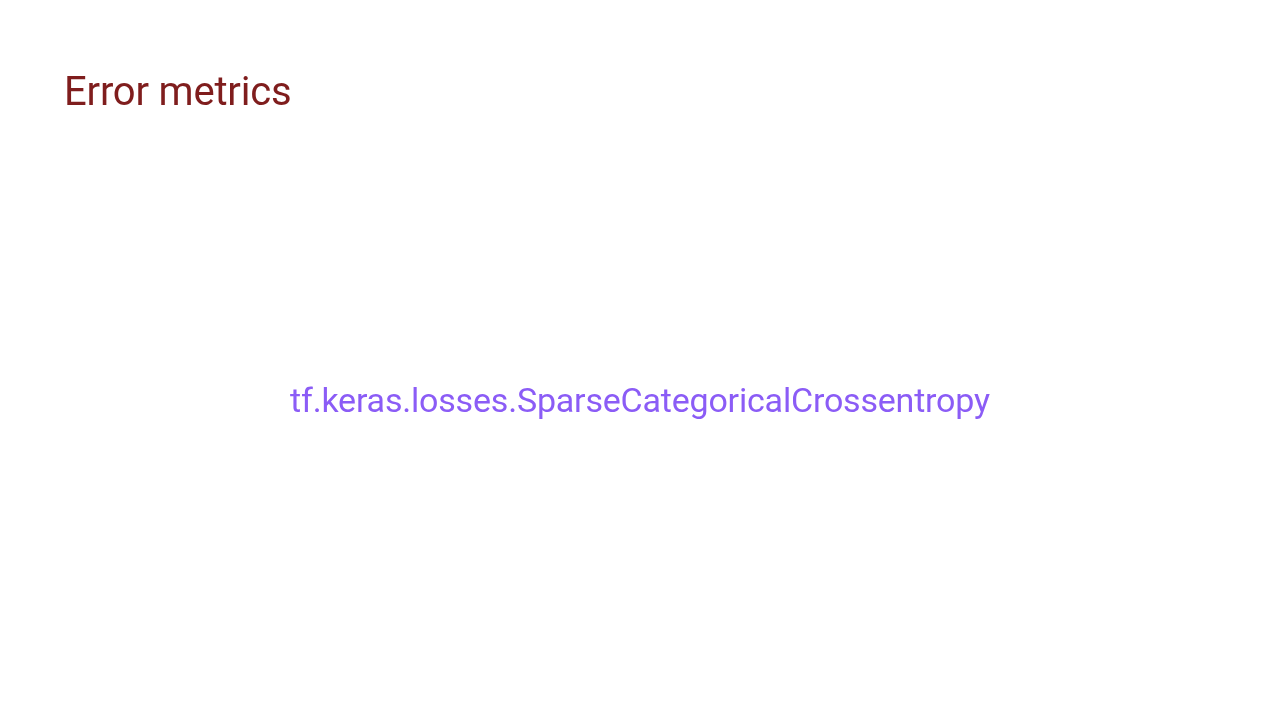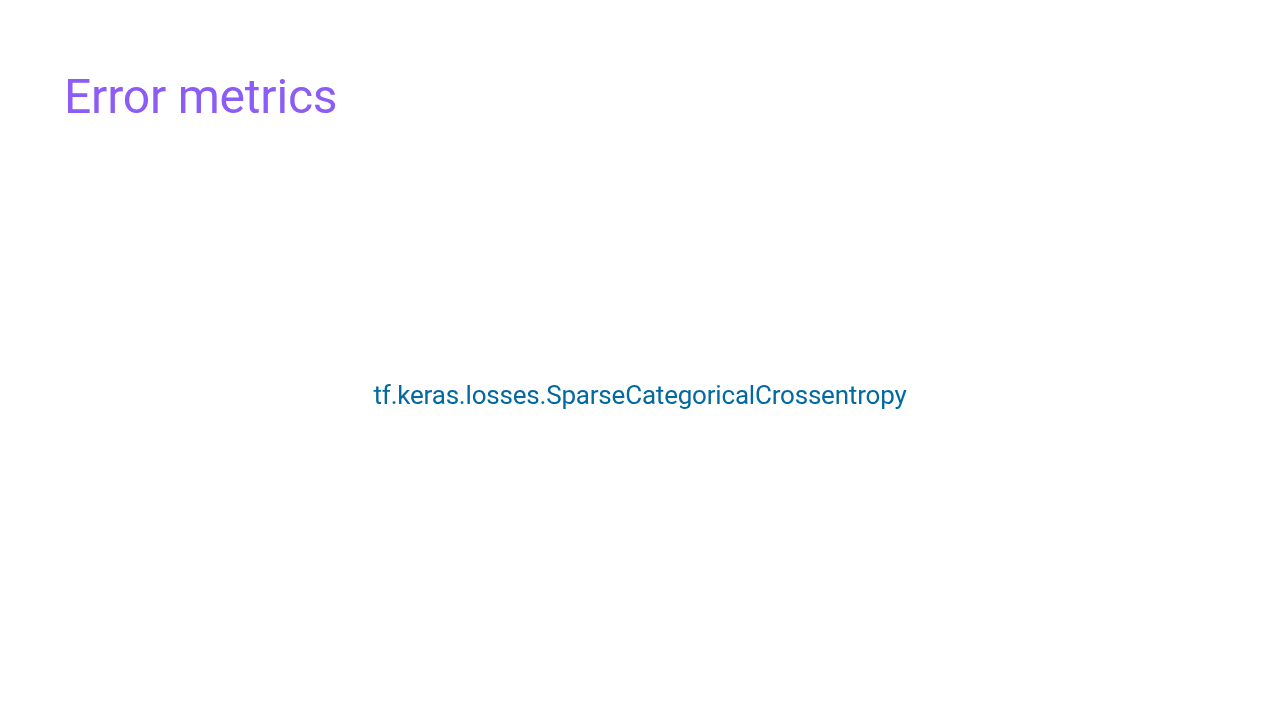--- a/index.html
+++ b/index.html
@@ -12,34 +12,34 @@
       height: 720px;
       background: #ffffff;
       font-family: 'Google Sans', 'Product Sans', -apple-system, BlinkMacSystemFont, 'Segoe UI', Roboto, Arial, sans-serif;
       position: relative;
       overflow: hidden;
     }
     .slide-title {
       position: absolute;
       top: 68px;
       left: 64px;
-      font-size: 48px;
+      font-size: 40px;
       font-weight: 400;
-      color: #8b5cf6;
+      color: #7f1d1d;
       letter-spacing: -0.2px;
     }
     .body-text {
       position: absolute;
       top: 380px;
       left: 0;
       width: 100%;
       text-align: center;
-      font-size: 26px;
+      font-size: 34px;
       font-weight: 400;
-      color: #0369a1;
+      color: #8b5cf6;
       letter-spacing: -0.2px;
     }
   </style>
 </head>
 <body>
 
 <h1 class="slide-title">Error metrics</h1>
 <div class="body-text">tf.keras.losses.SparseCategoricalCrossentropy</div>
 
 </body></html>

